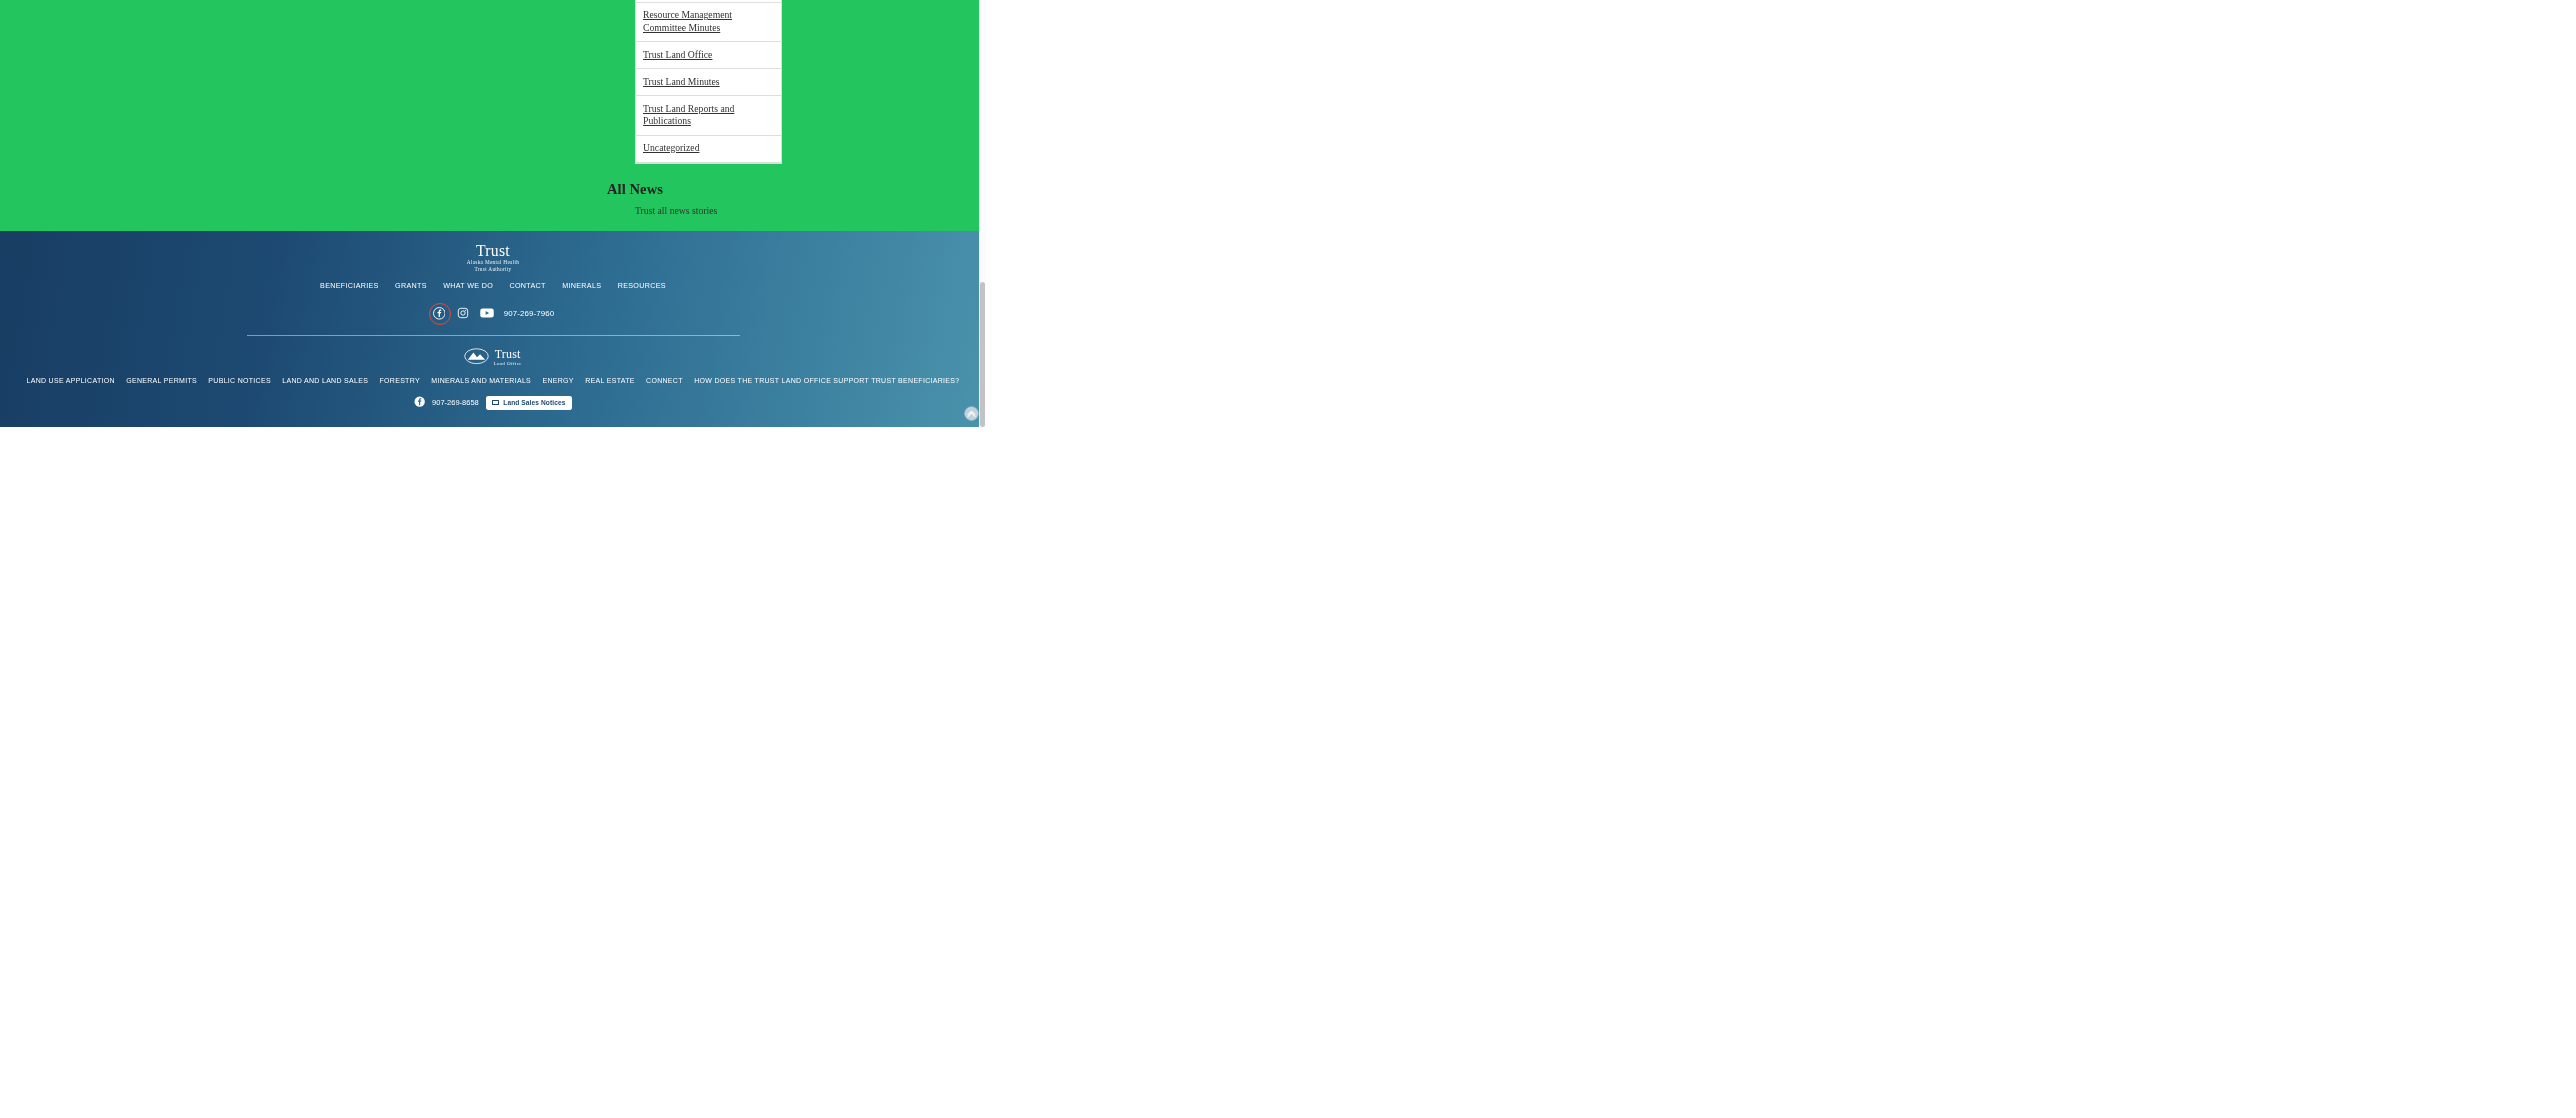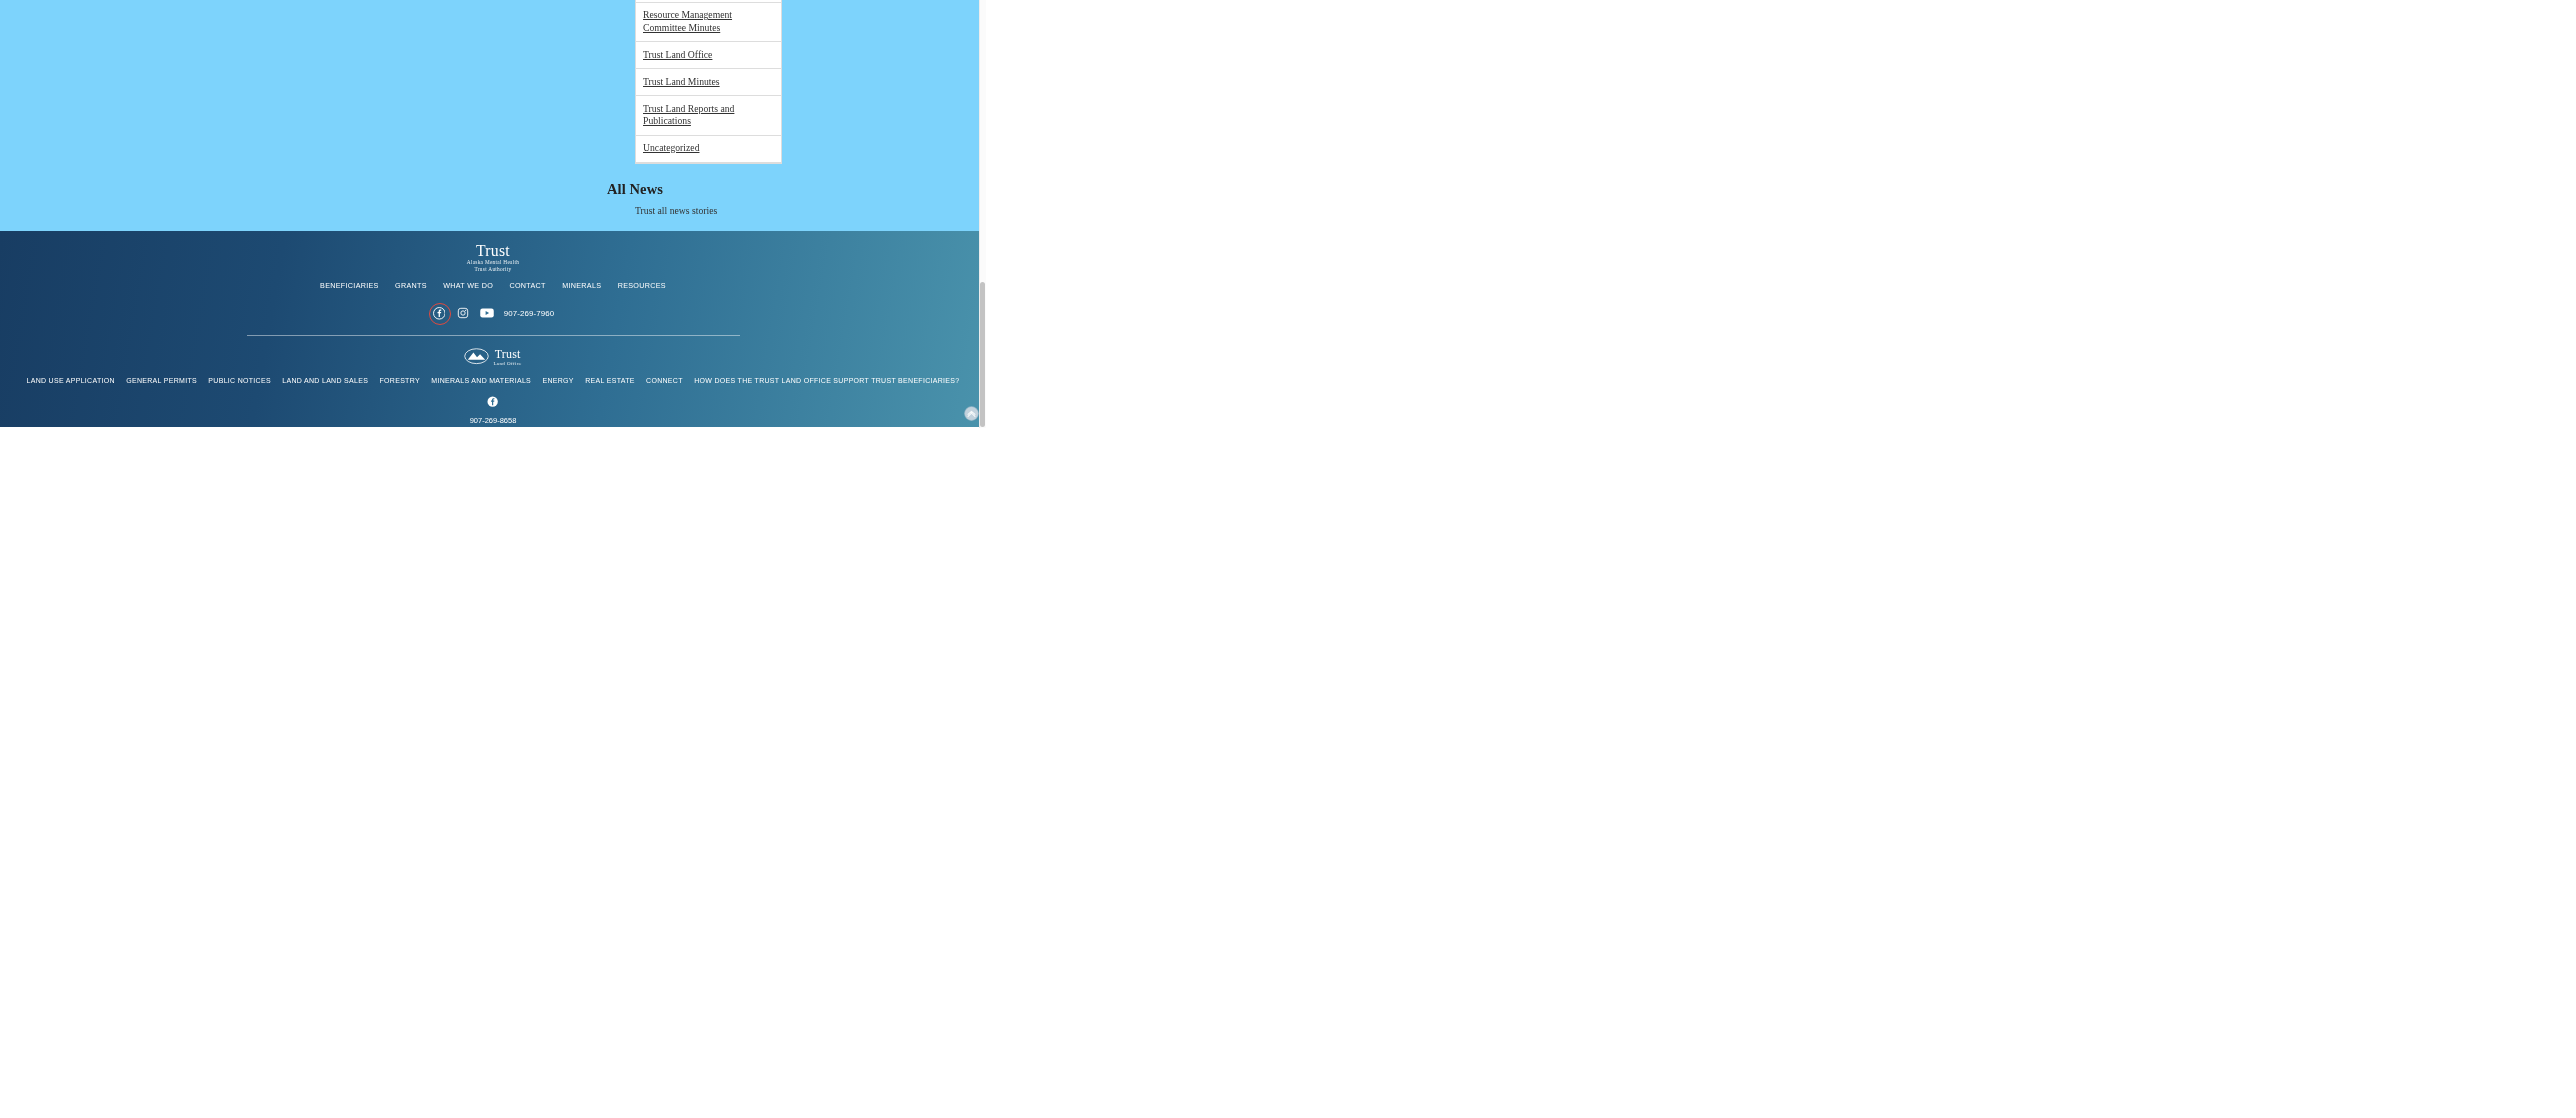--- a/index.html
+++ b/index.html
@@ -16,21 +16,21 @@
     position: relative;
     width: 986px;
     height: 428px;
     background: #ffffff;
   }
 
   
   .upper {
     position: relative;
     height: 266px;
-    background: #7dd3fc;
+    background: #22c55e;
   }
 
   
   .cat-box {
     position: absolute;
     left: 635px;
     top: -5px;
     width: 147px;
     border: 0.6px solid #dddddd;
     border-top: none;
@@ -229,21 +229,20 @@
     margin: 0 5.7px;
     cursor: pointer;
   }
 
   .tlo-contact {
     margin-top: 11.3px;
     display: flex;
     align-items: center;
     justify-content: center;
     gap: 7px;
-    flex-direction: column;
   }
   .tlo-contact .phone {
     font-size: 7.5px;
     color: #ffffff;
     cursor: pointer;
   }
   .land-sales-btn {
     display: inline-flex;
     align-items: center;
     gap: 3.8px;

